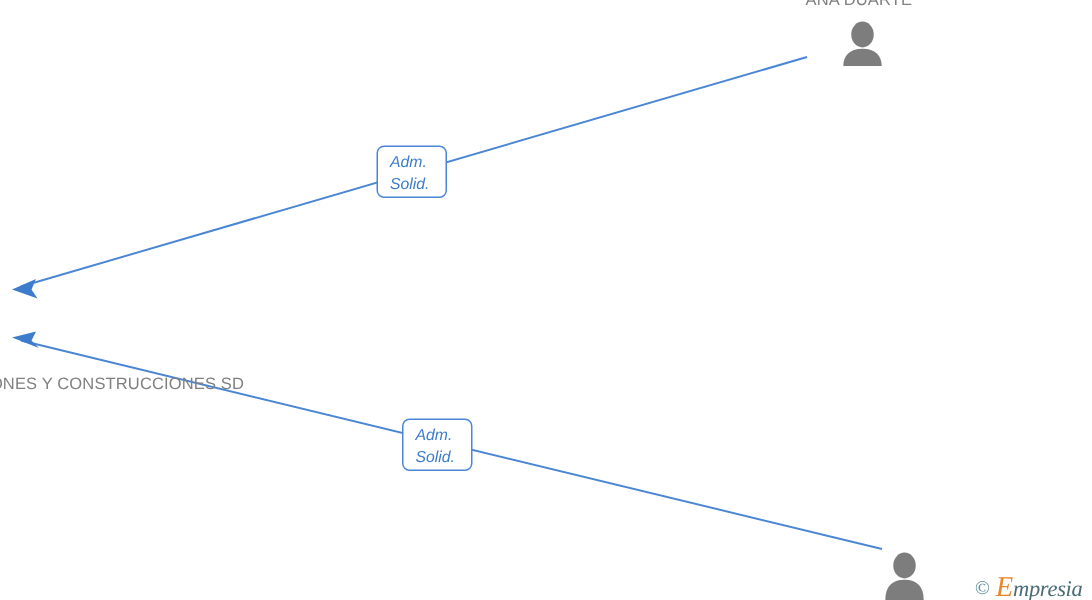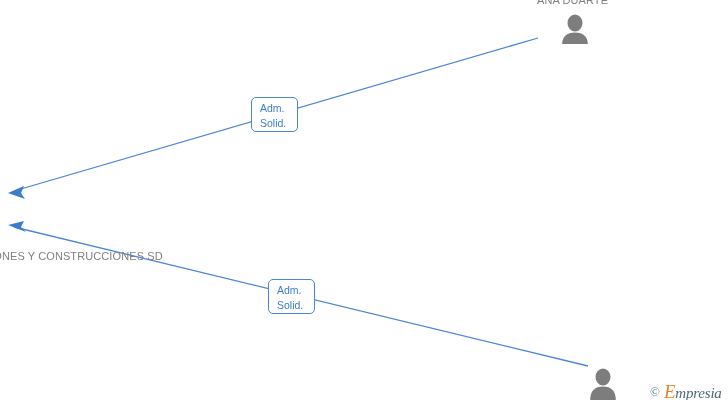--- a/index.html
+++ b/index.html
@@ -65,20 +65,21 @@
     background: #ffffff;
     color: #3d7ccc;
     font-size: 10.5px;
     font-family: "Liberation Sans", sans-serif;
     line-height: 15px;
     padding: 3px 7px 3px 8px;
     text-align: left;
   }
   .edge-label span {
     display: block;
+    font-style: italic;
   }
   #edge-label-1 {
     left: 251px;
     top: 97px;
     width: 47px;
     height: 35px;
   }
   #edge-label-2 {
     left: 268px;
     top: 279px;

